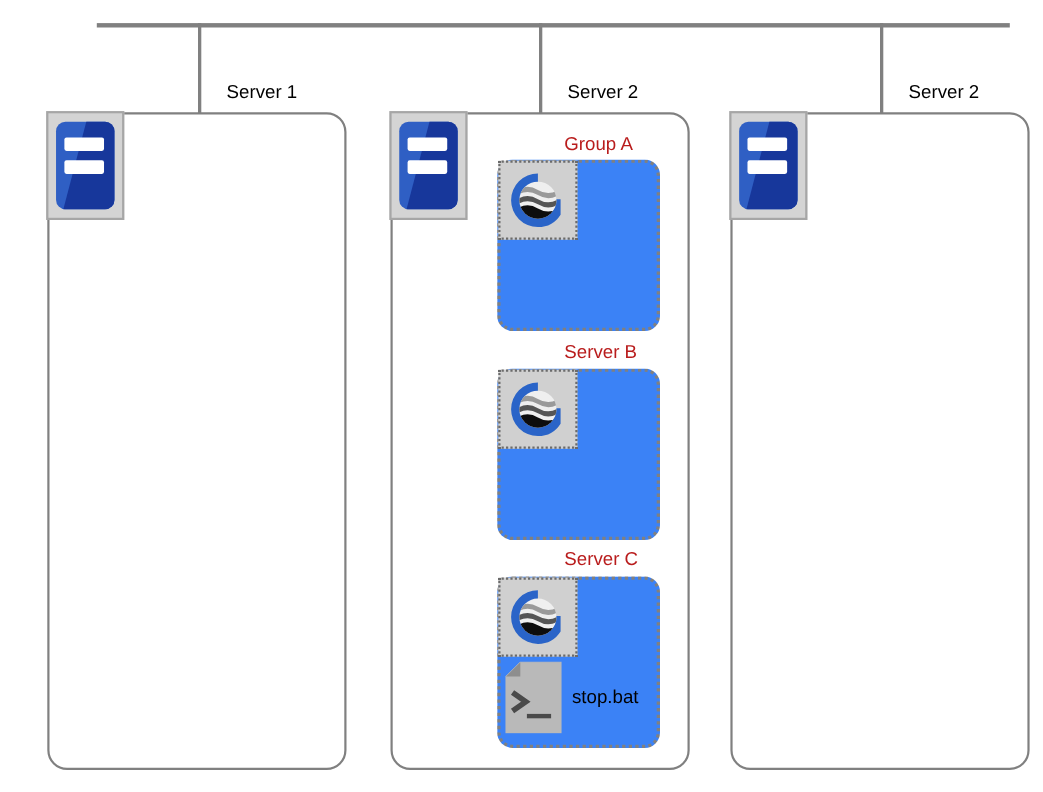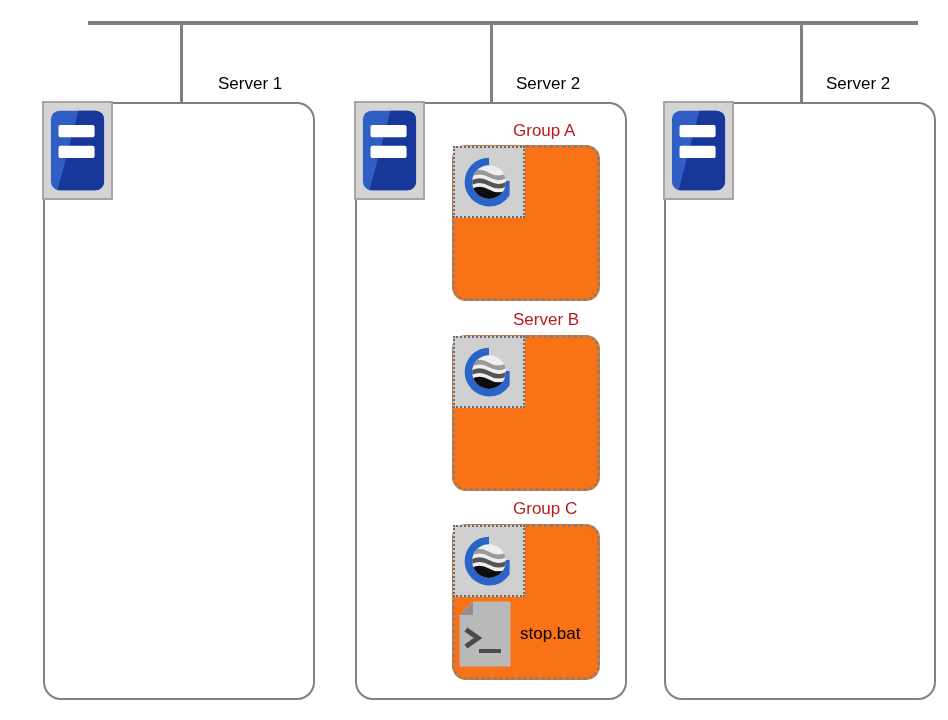--- a/index.html
+++ b/index.html
@@ -42,21 +42,21 @@
 
   
   .server-label {
     position: absolute;
     font-size: 17px;
     color: #000000;
     line-height: 20px;
     white-space: nowrap;
     top: 74px;
   }
-  .label-1 { left: 206px; margin-left: 12px; }
+  .label-1 { left: 206px; }
   .label-2 { left: 516px; }
   .label-3 { left: 826px; }
 
   
   .server-box {
     position: absolute;
     top: 102px;
     width: 272px;
     height: 598px;
     border: 2px solid #808080;
@@ -99,21 +99,21 @@
   }
   .group-label-a { top: 121px; }
   .group-label-b { top: 310px; }
   .group-label-c { top: 499px; }
 
   .group-box {
     position: absolute;
     left: 452px;
     width: 148px;
     height: 156px;
-    background: #f97316;
+    background: #3b82f6;
     border: 3px dotted #808080;
     border-radius: 14px;
     box-sizing: border-box;
   }
   .group-box-a { top: 145px; }
   .group-box-b { top: 335px; }
   .group-box-c { top: 524px; }
 
   
   .instance-tile {
@@ -228,21 +228,21 @@
         <circle cx="32" cy="32" r="18" fill="#efefef"></circle>
         <g clip-path="url(#clipGlobeB)">
           <path d="M12 22 q10 -6 20 0 q10 6 20 0 v5 q-10 6 -20 0 q-10 -6 -20 0 Z" fill="#9a9a9a"></path>
           <path d="M12 31 q10 -6 20 0 q10 6 20 0 v5 q-10 6 -20 0 q-10 -6 -20 0 Z" fill="#555555"></path>
           <path d="M12 40 q10 -6 20 0 q10 6 20 0 v14 h-40 Z" fill="#0d0d0d"></path>
         </g>
       </svg>
     </div>
   </div>
 
-  <div class="group-label group-label-c">Group C</div>
+  <div class="group-label group-label-c">Server C</div>
   <div class="group-box group-box-c">
     <div class="instance-tile">
       <svg viewBox="0 0 64 64">
         <defs>
           <clipPath id="clipGlobeC">
               <circle cx="32" cy="32" r="18"></circle>
             </clipPath>
         </defs>
         <path d="M32 6 A26 26 0 1 0 32 58 A26 26 0 0 0 54 46 L54 31 L33 31 L33 40 L44 40 A14 14 0 1 1 32 18 Z" fill="#2a64c8"></path>
         <circle cx="32" cy="32" r="18" fill="#efefef"></circle>

